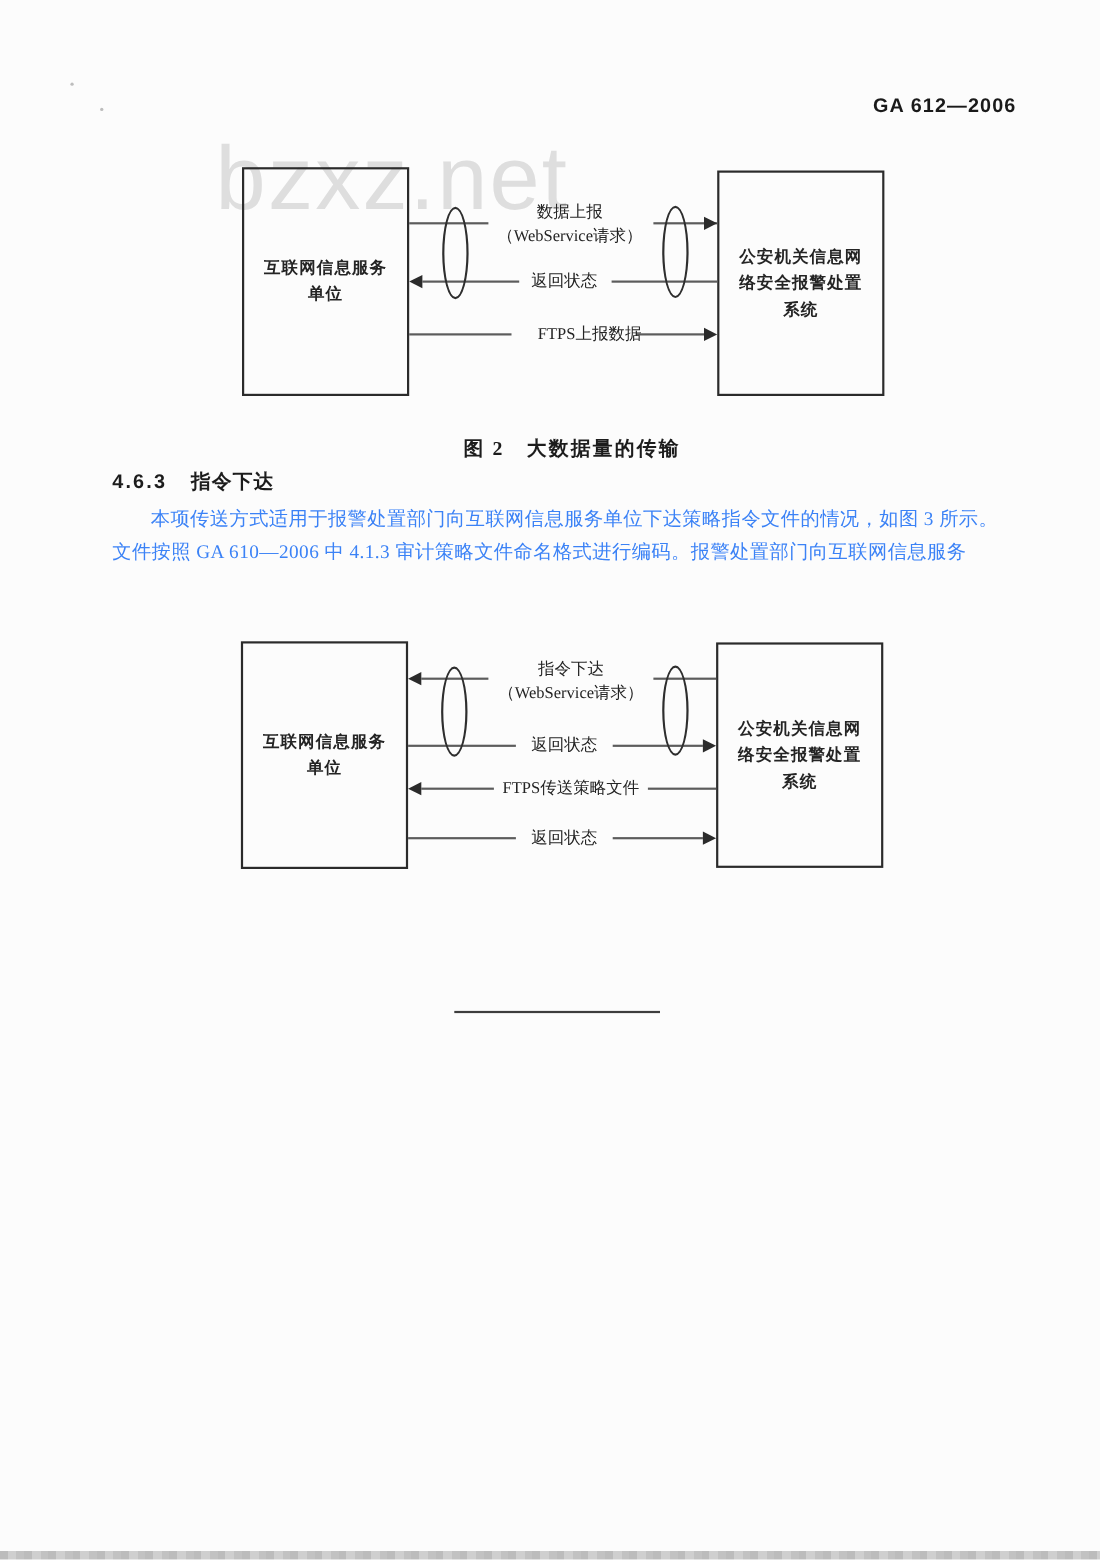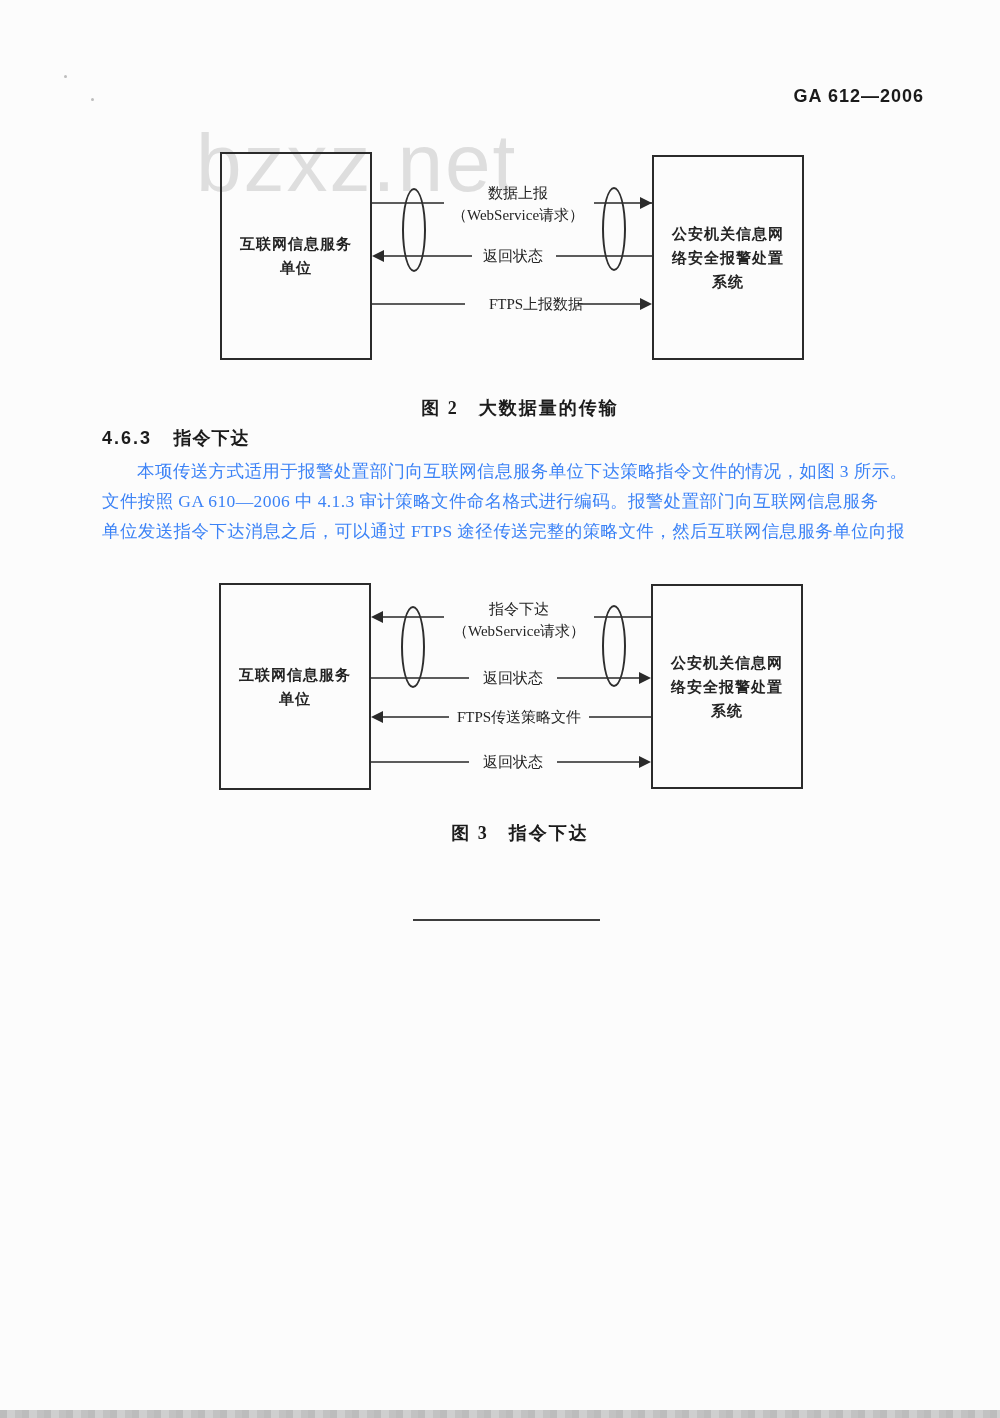--- a/index.html
+++ b/index.html
@@ -108,21 +108,20 @@
   <div class="caption" style="top:396px;">图 2　大数据量的传输</div>
 
   <div class="section-heading">
     <span class="num">4.6.3</span>
     <span>指令下达</span>
   </div>
 
   <div class="para">
     <div class="pline indent">本项传送方式适用于报警处置部门向互联网信息服务单位下达策略指令文件的情况，如图 3 所示。</div>
     <div class="pline">文件按照 GA 610—2006 中 4.1.3 审计策略文件命名格式进行编码。报警处置部门向互联网信息服务</div>
-    <div class="pline">单位发送指令下达消息之后，可以通过 FTPS 途径传送完整的策略文件，然后互联网信息服务单位向报</div>
   </div>
 
   <div class="layer">
 
     <div class="node-box" style="left:219px;top:583px;width:152px;height:207px;">
       <div class="node-line">互联网信息服务</div>
       <div class="node-line">单位</div>
     </div>
 
     <div class="node-box" style="left:651px;top:584px;width:152px;height:205px;">
@@ -151,21 +150,20 @@
 
     <div class="conn" style="left:371px;top:761px;width:98px;"></div>
     <div class="conn" style="left:557px;top:761px;width:82px;"></div>
     <div class="arrowhead right" style="left:639px;top:756px;"></div>
     <div class="flow-label" style="left:513px;top:751px;">返回状态</div>
 
     <div class="ellipse" style="left:401px;top:606px;width:24px;height:82px;"></div>
     <div class="ellipse" style="left:602px;top:605px;width:24px;height:82px;"></div>
   </div>
 
-  <div class="caption" style="top:821px;">图 3　指令下达</div>
 
   <div class="divider"></div>
 
   <div class="speck" style="left:64px;top:75px;width:3px;height:3px;"></div>
   <div class="speck" style="left:91px;top:98px;width:3px;height:3px;"></div>
 
   <div class="scan-edge"></div>
 </div>
 
 </body></html>

